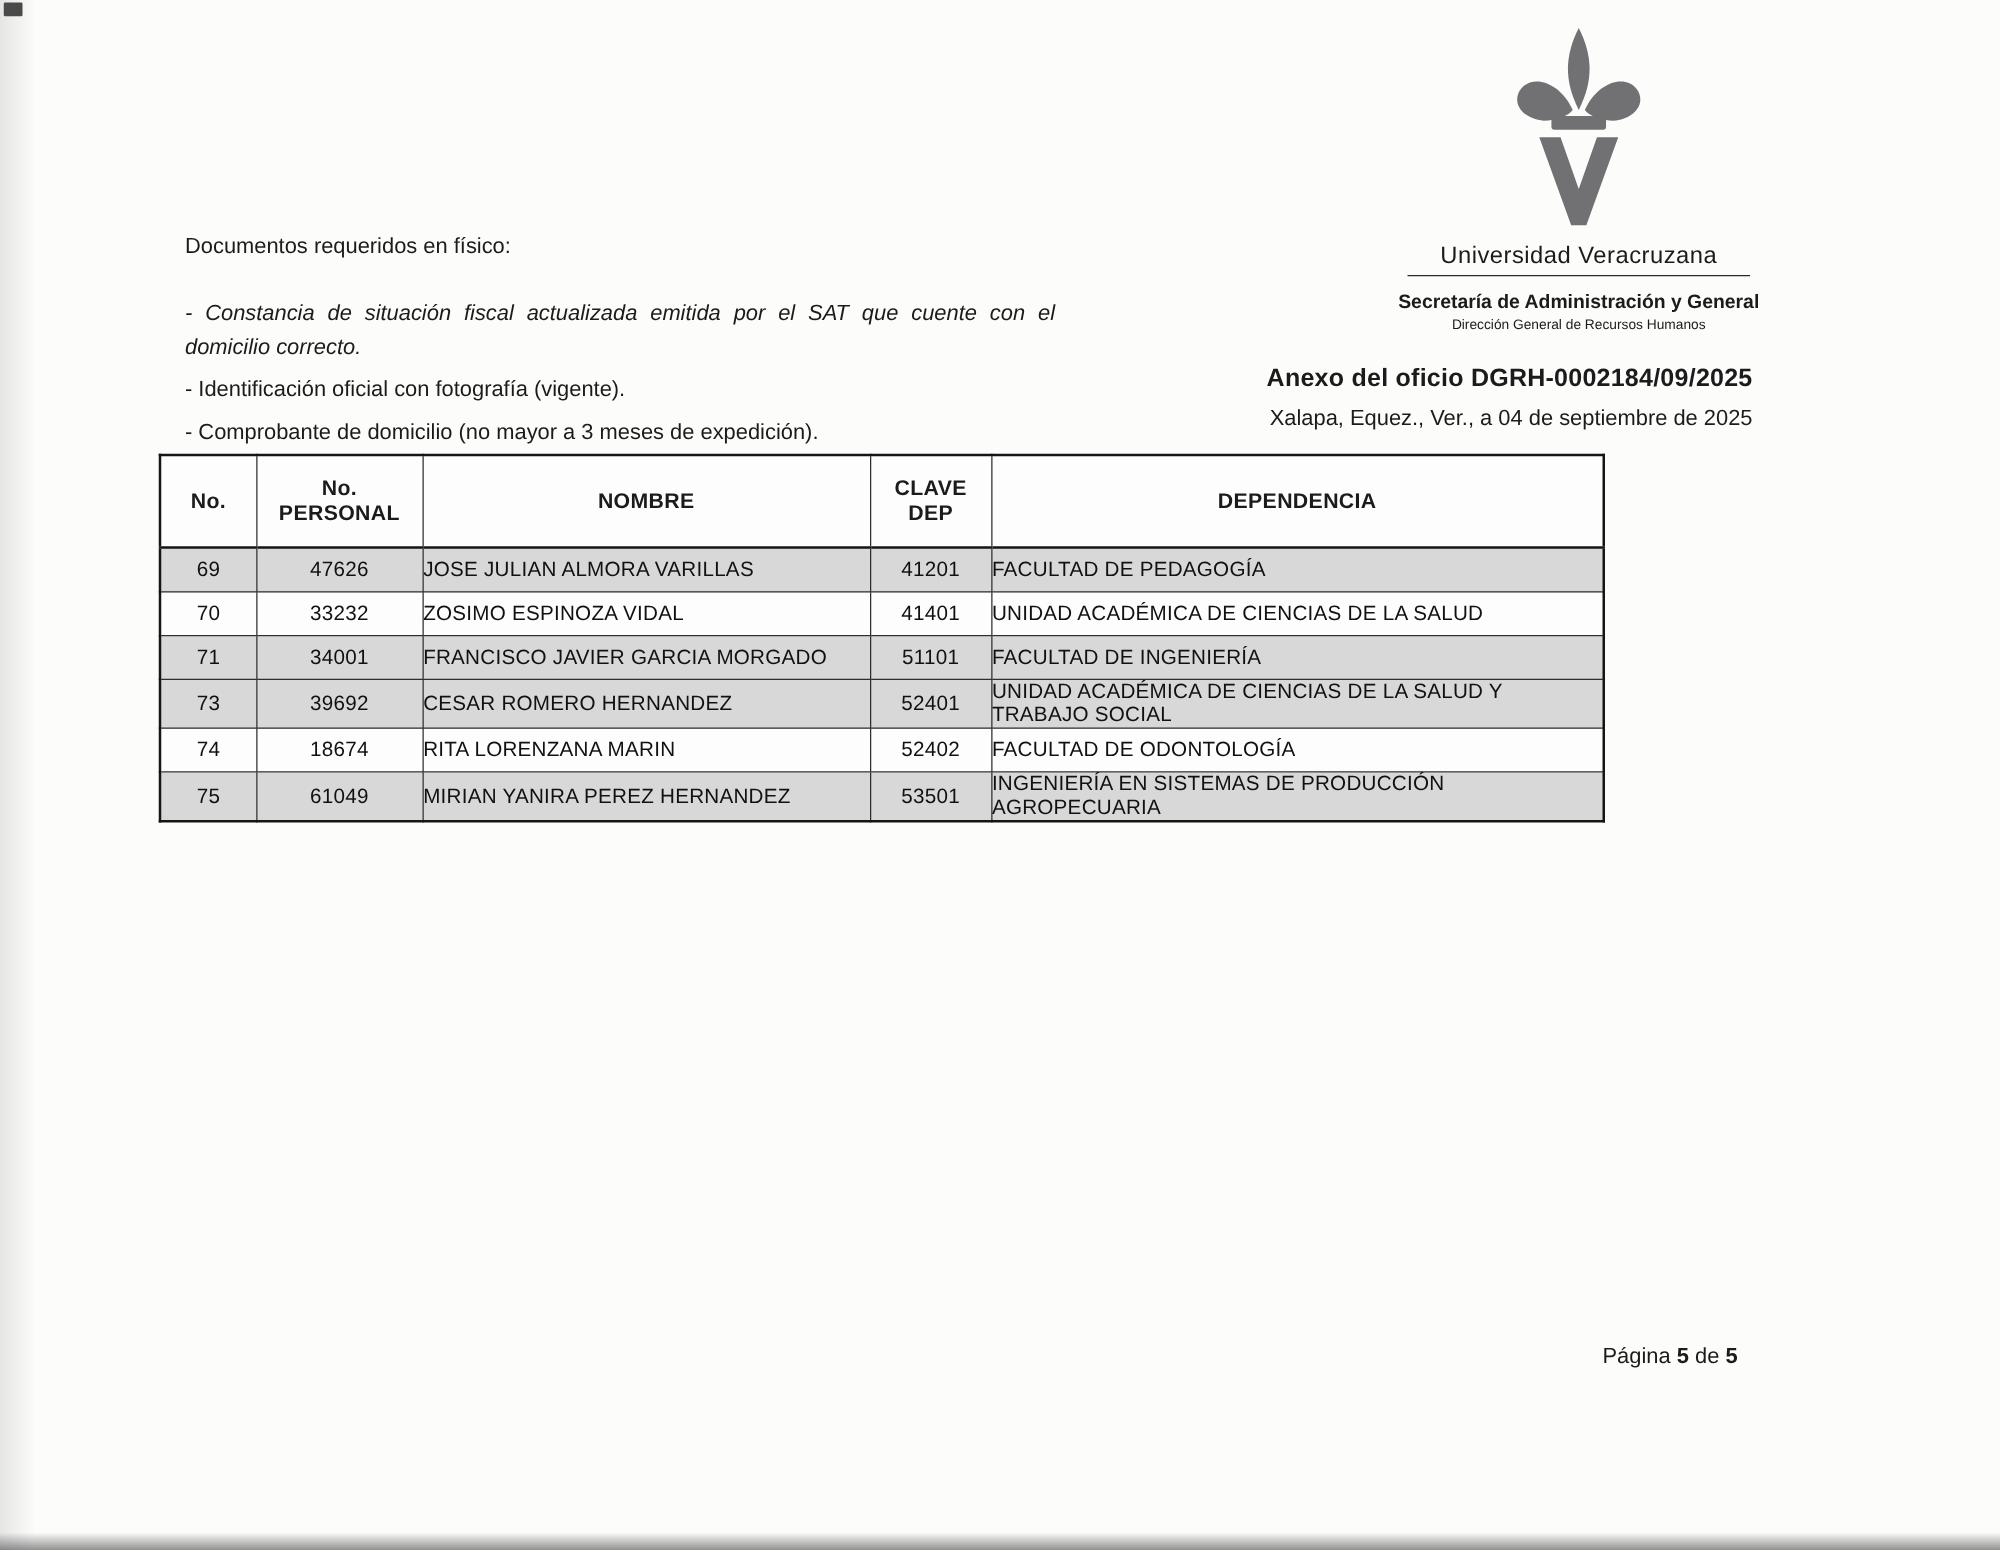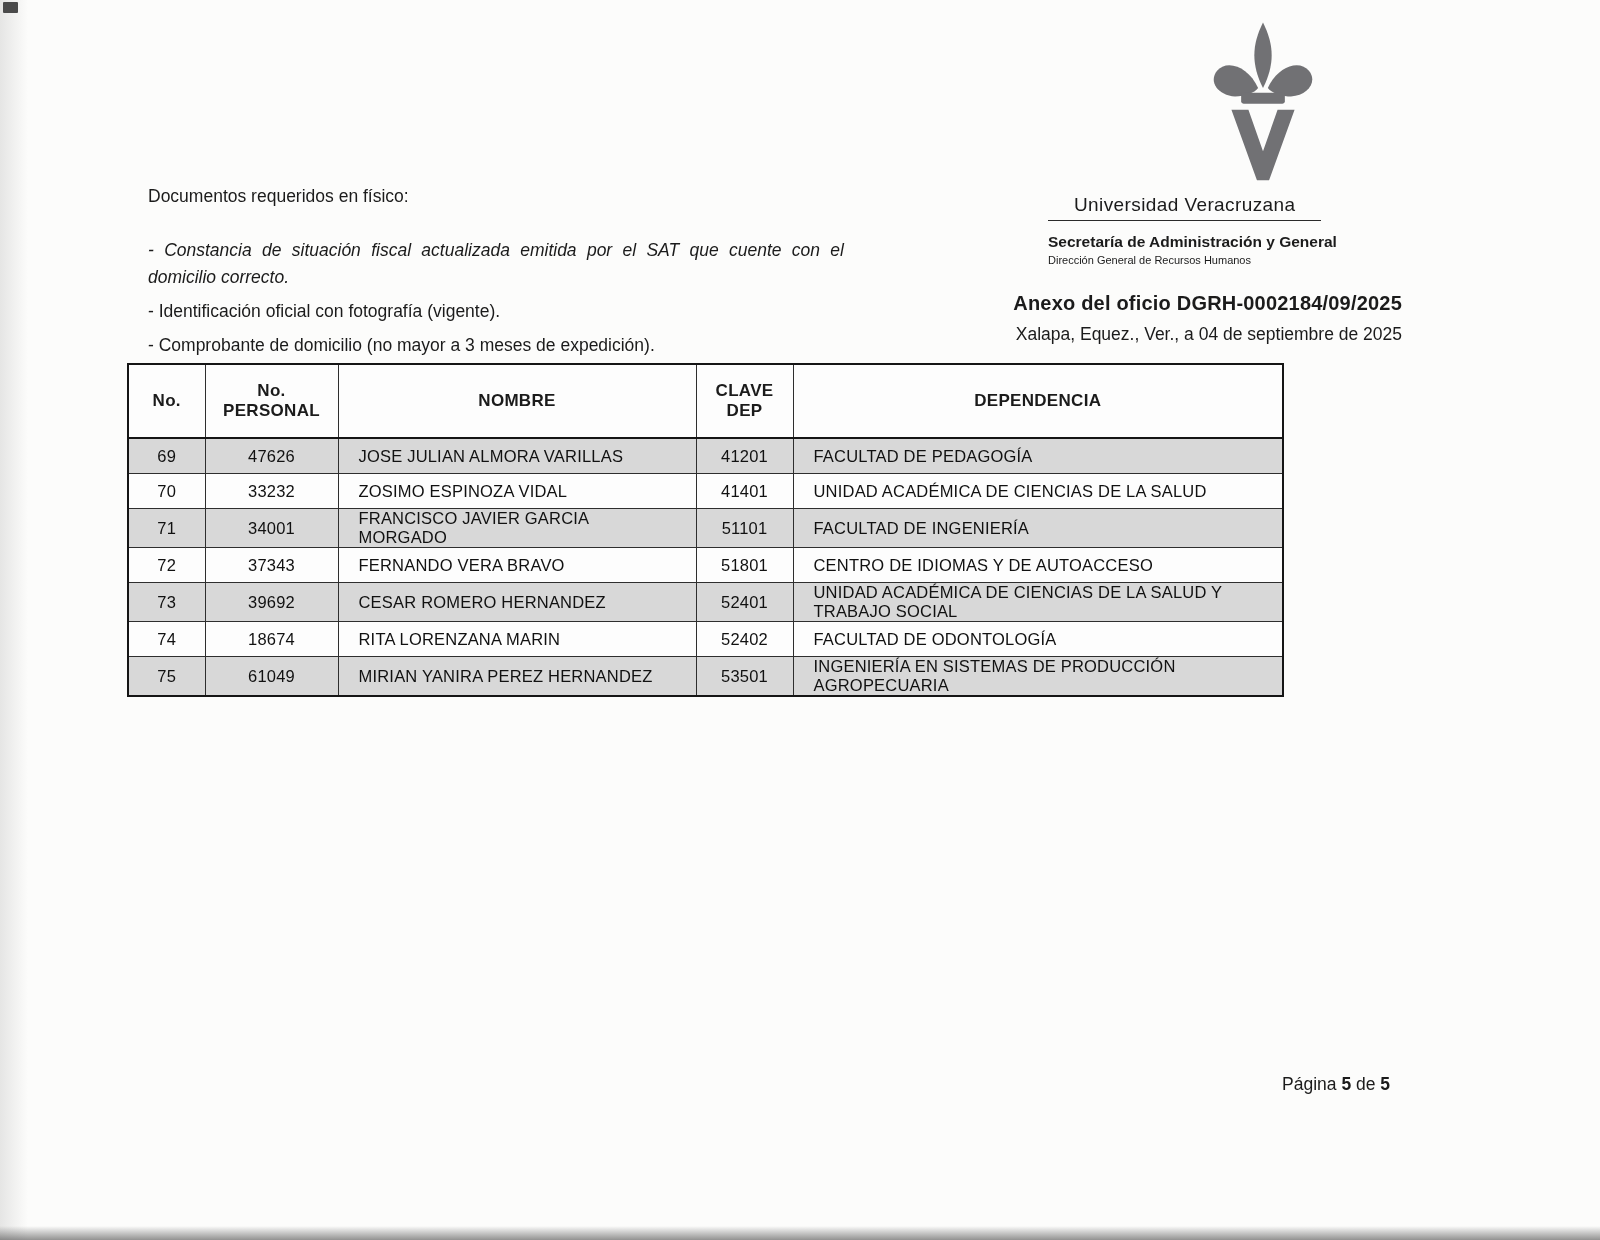--- a/index.html
+++ b/index.html
@@ -29,21 +29,21 @@
     background: #4a4a4a; border-radius: 1px;
   }
 
   
   .requirements { position: absolute; left: 148px; top: 186px; width: 696px; }
   .req-title { font-size: 17.5px; margin: 0 0 30px 0; }
   .req-item  { font-size: 17.5px; line-height: 27px; margin: 0 0 7px 0; }
   .req-item.justify { text-align: justify; font-style: italic; }
 
   
-  .letterhead { position: absolute; left: 1048px; top: 20px; width: 430px; }
+  .letterhead { position: absolute; left: 1048px; top: 20px; width: 430px; text-align: center; }
   .logo-wrap { height: 172px; display: flex; align-items: flex-start; justify-content: center; }
   .university {
     display: inline-block;
     font-size: 19px;
     letter-spacing: 0.4px;
     padding: 0 26px 4px 26px;
     border-bottom: 1.6px solid #2a2a2a;
     margin-top: 2px;
   }
   .secretariat { font-size: 15.5px; font-weight: bold; margin-top: 12px; }
@@ -72,21 +72,21 @@
     text-align: center;
     vertical-align: middle;
     white-space: pre-line;
     background: #fdfdfd;
     border-bottom: 2.5px solid #151515;
     letter-spacing: 0.3px;
   }
   table.personnel td {
     height: 34px;
     font-size: 16.5px;
-    padding: 0 20px;
+    padding: 0 0;
     letter-spacing: 0.2px;
     color: #111;
   }
   td.center { text-align: center; }
   tr.shaded td { background: #d8d8d8; }
   tr.plain  td { background: #fdfdfd; }
 
   
   .footer { position: absolute; left: 1282px; top: 1074px; font-size: 17.5px; }
   .footer .b { font-weight: bold; }
@@ -170,27 +170,20 @@
           <td class="center">41401</td>
           <td>UNIDAD ACADÉMICA DE CIENCIAS DE LA SALUD</td>
         </tr>
         <tr class="shaded">
           <td class="center">71</td>
           <td class="center">34001</td>
           <td>FRANCISCO JAVIER GARCIA MORGADO</td>
           <td class="center">51101</td>
           <td>FACULTAD DE INGENIERÍA</td>
         </tr>
-        <tr class="plain">
-          <td class="center">72</td>
-          <td class="center">37343</td>
-          <td>FERNANDO VERA BRAVO</td>
-          <td class="center">51801</td>
-          <td>CENTRO DE IDIOMAS Y DE AUTOACCESO</td>
-        </tr>
         <tr class="shaded">
           <td class="center">73</td>
           <td class="center">39692</td>
           <td>CESAR ROMERO HERNANDEZ</td>
           <td class="center">52401</td>
           <td>UNIDAD ACADÉMICA DE CIENCIAS DE LA SALUD Y TRABAJO SOCIAL</td>
         </tr>
         <tr class="plain">
           <td class="center">74</td>
           <td class="center">18674</td>

